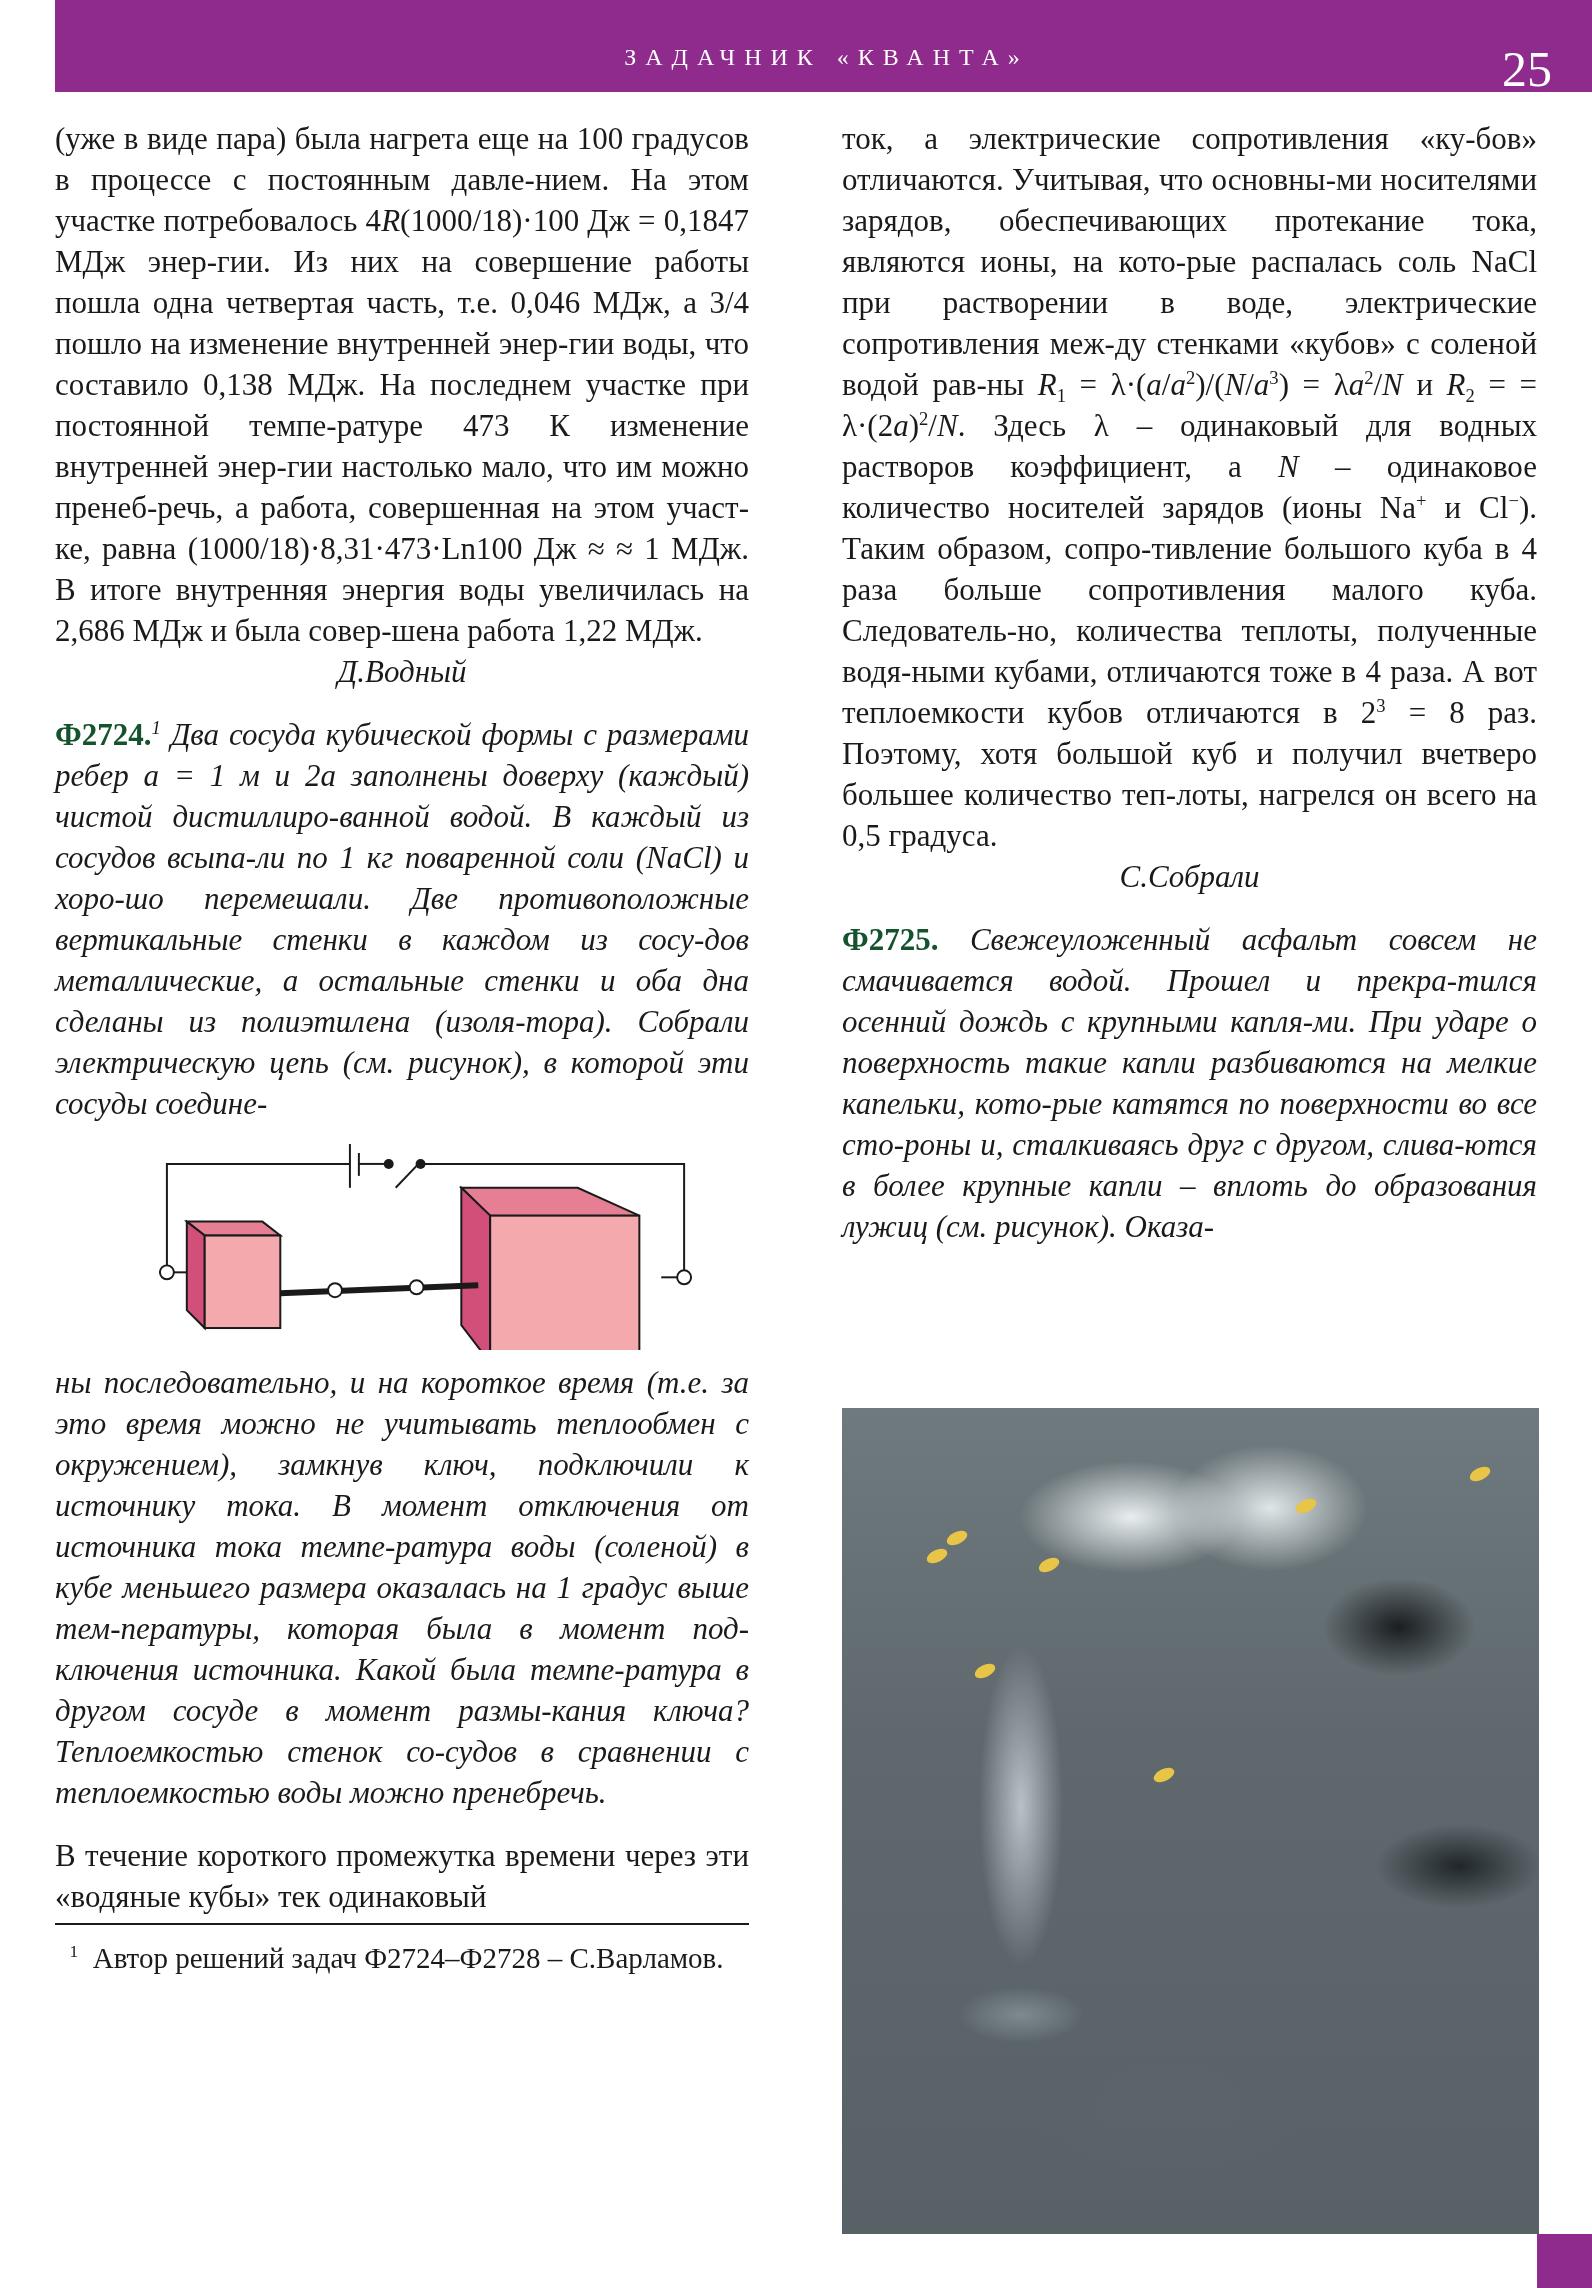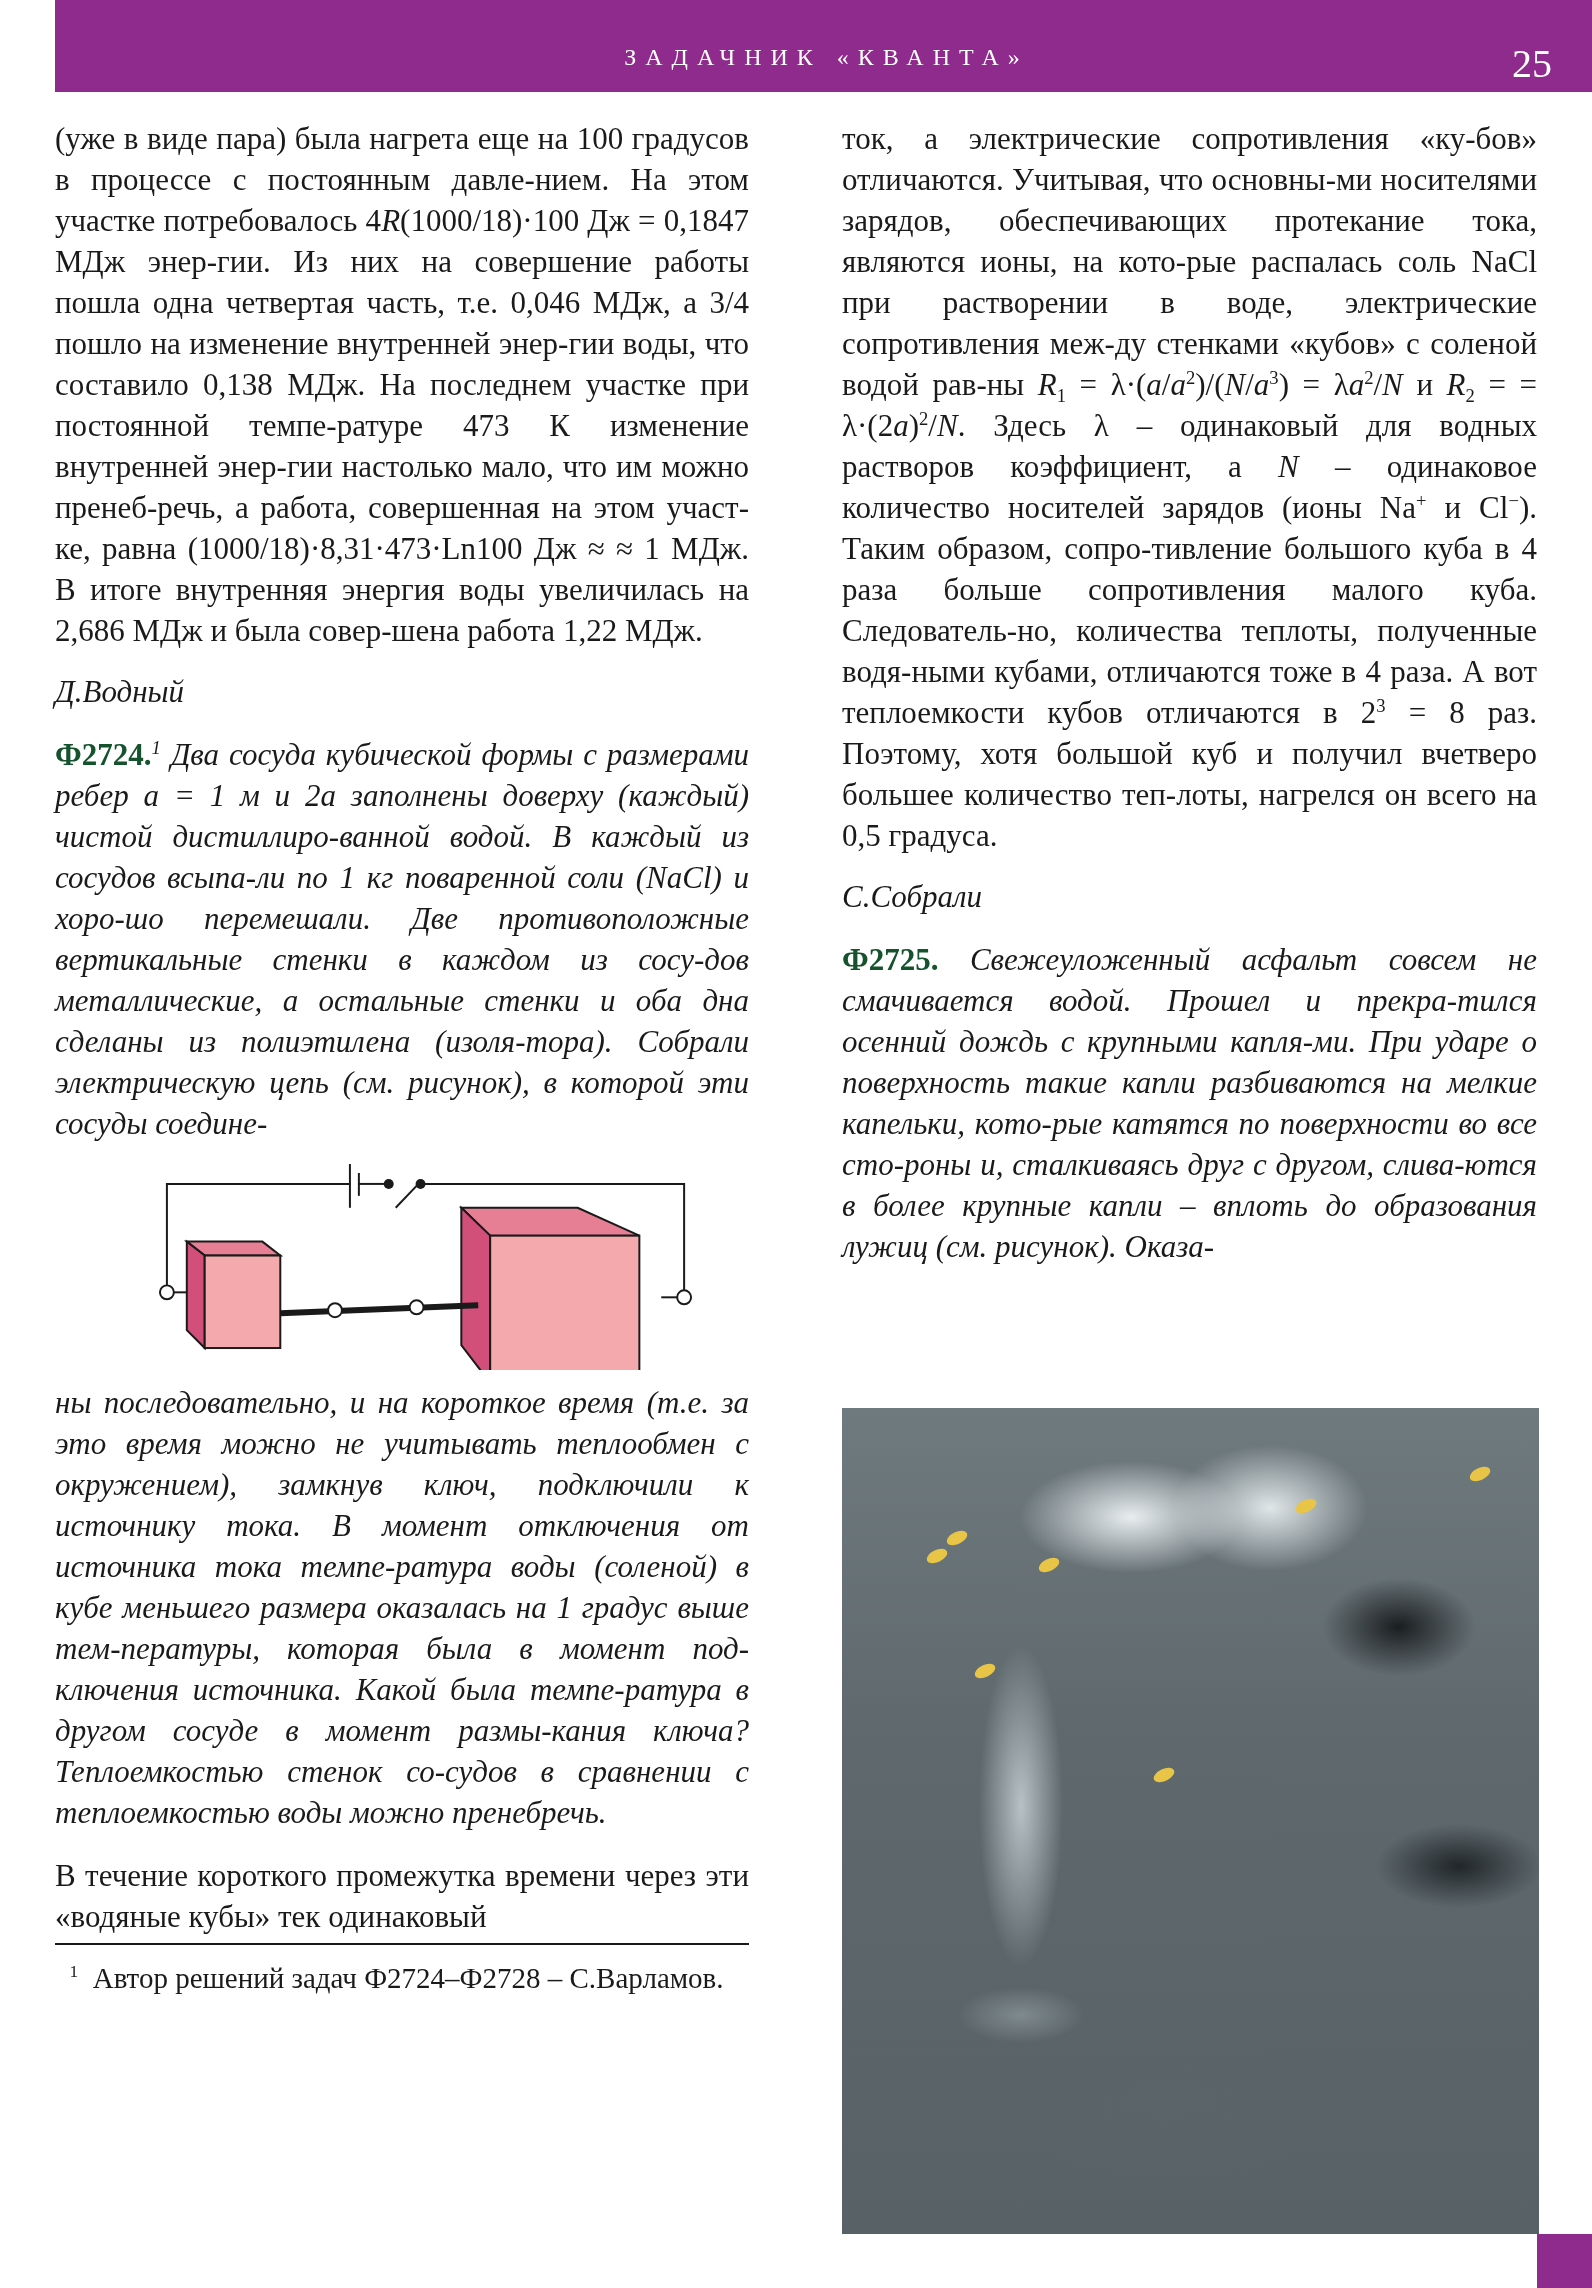--- a/index.html
+++ b/index.html
@@ -9,30 +9,30 @@
   .header-bar {
     position: absolute; left: 55px; top: 0; width: 1537px; height: 92px;
     background: #8e2b8c;
   }
   .header-title {
     position: absolute; left: 6px; right: 0; top: 44px; text-align: center;
     color: #ffffff; font-size: 24px; letter-spacing: 9px; font-weight: 400;
   }
   .header-page {
     position: absolute; right: 40px; top: 40px; color: #ffffff;
-    font-size: 40px; font-weight: 400;
+    font-size: 50px; font-weight: 400;
   }
 
   .col { position: absolute; font-size: 31px; line-height: 41px; }
   .col-left { left: 55px; top: 118px; width: 694px; font-family: Liberation Serif, serif; }
   .col-right { left: 842px; top: 118px; width: 695px; }
 
   .para { text-align: justify; text-align-last: left; hyphens: manual; }
   .para.italic { font-style: italic; }
-  .sign { text-align: left; font-style: italic; margin-top: 20px; }
+  .sign { text-align: center; font-style: italic; }
   .problem-no { color: #14532d; font-weight: 700; font-style: normal; }
   sup { font-size: 0.6em; line-height: 0; vertical-align: super; }
   sub { font-size: 0.6em; line-height: 0; vertical-align: sub; }
   .gap { height: 22px; }
 
   .figure-circuit { width: 557px; height: 214px; margin: 12px 0 12px 95px; display: block; }
 
   .footnote-rule { border-top: 2px solid #1a1a1a; margin-top: 6px; width: 100%; }
   .footnote { font-size: 29px; line-height: 38px; text-align: justify; text-align-last: left; padding-top: 14px; }
 

